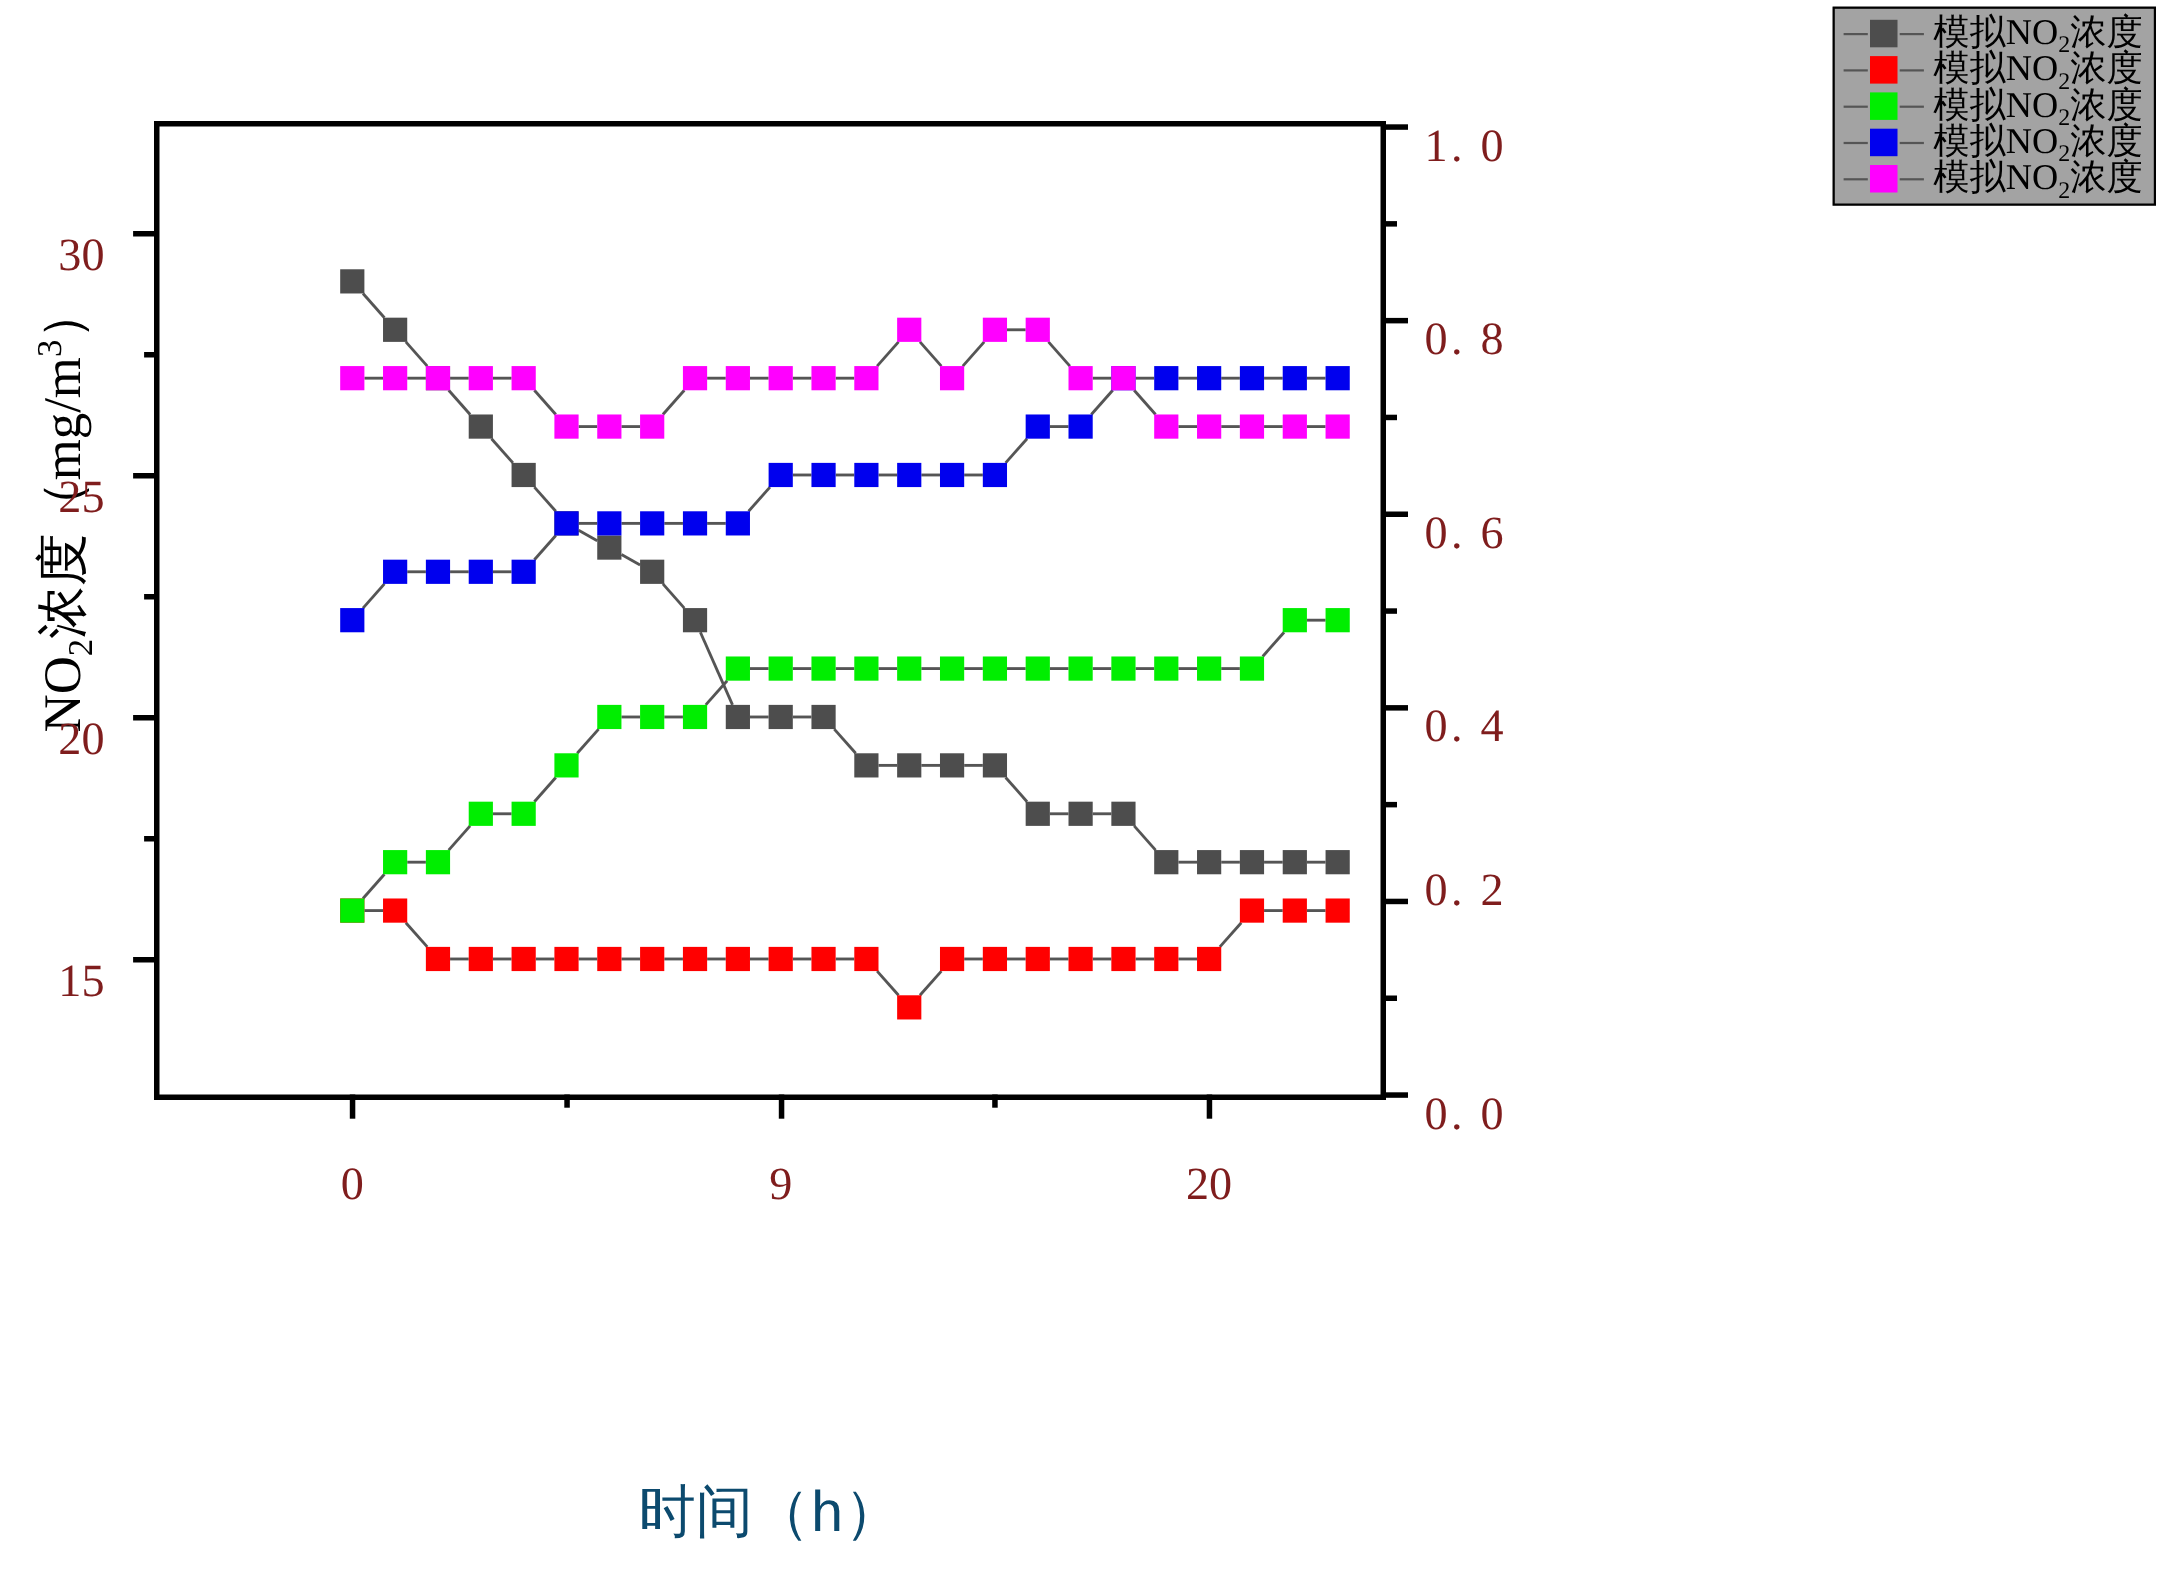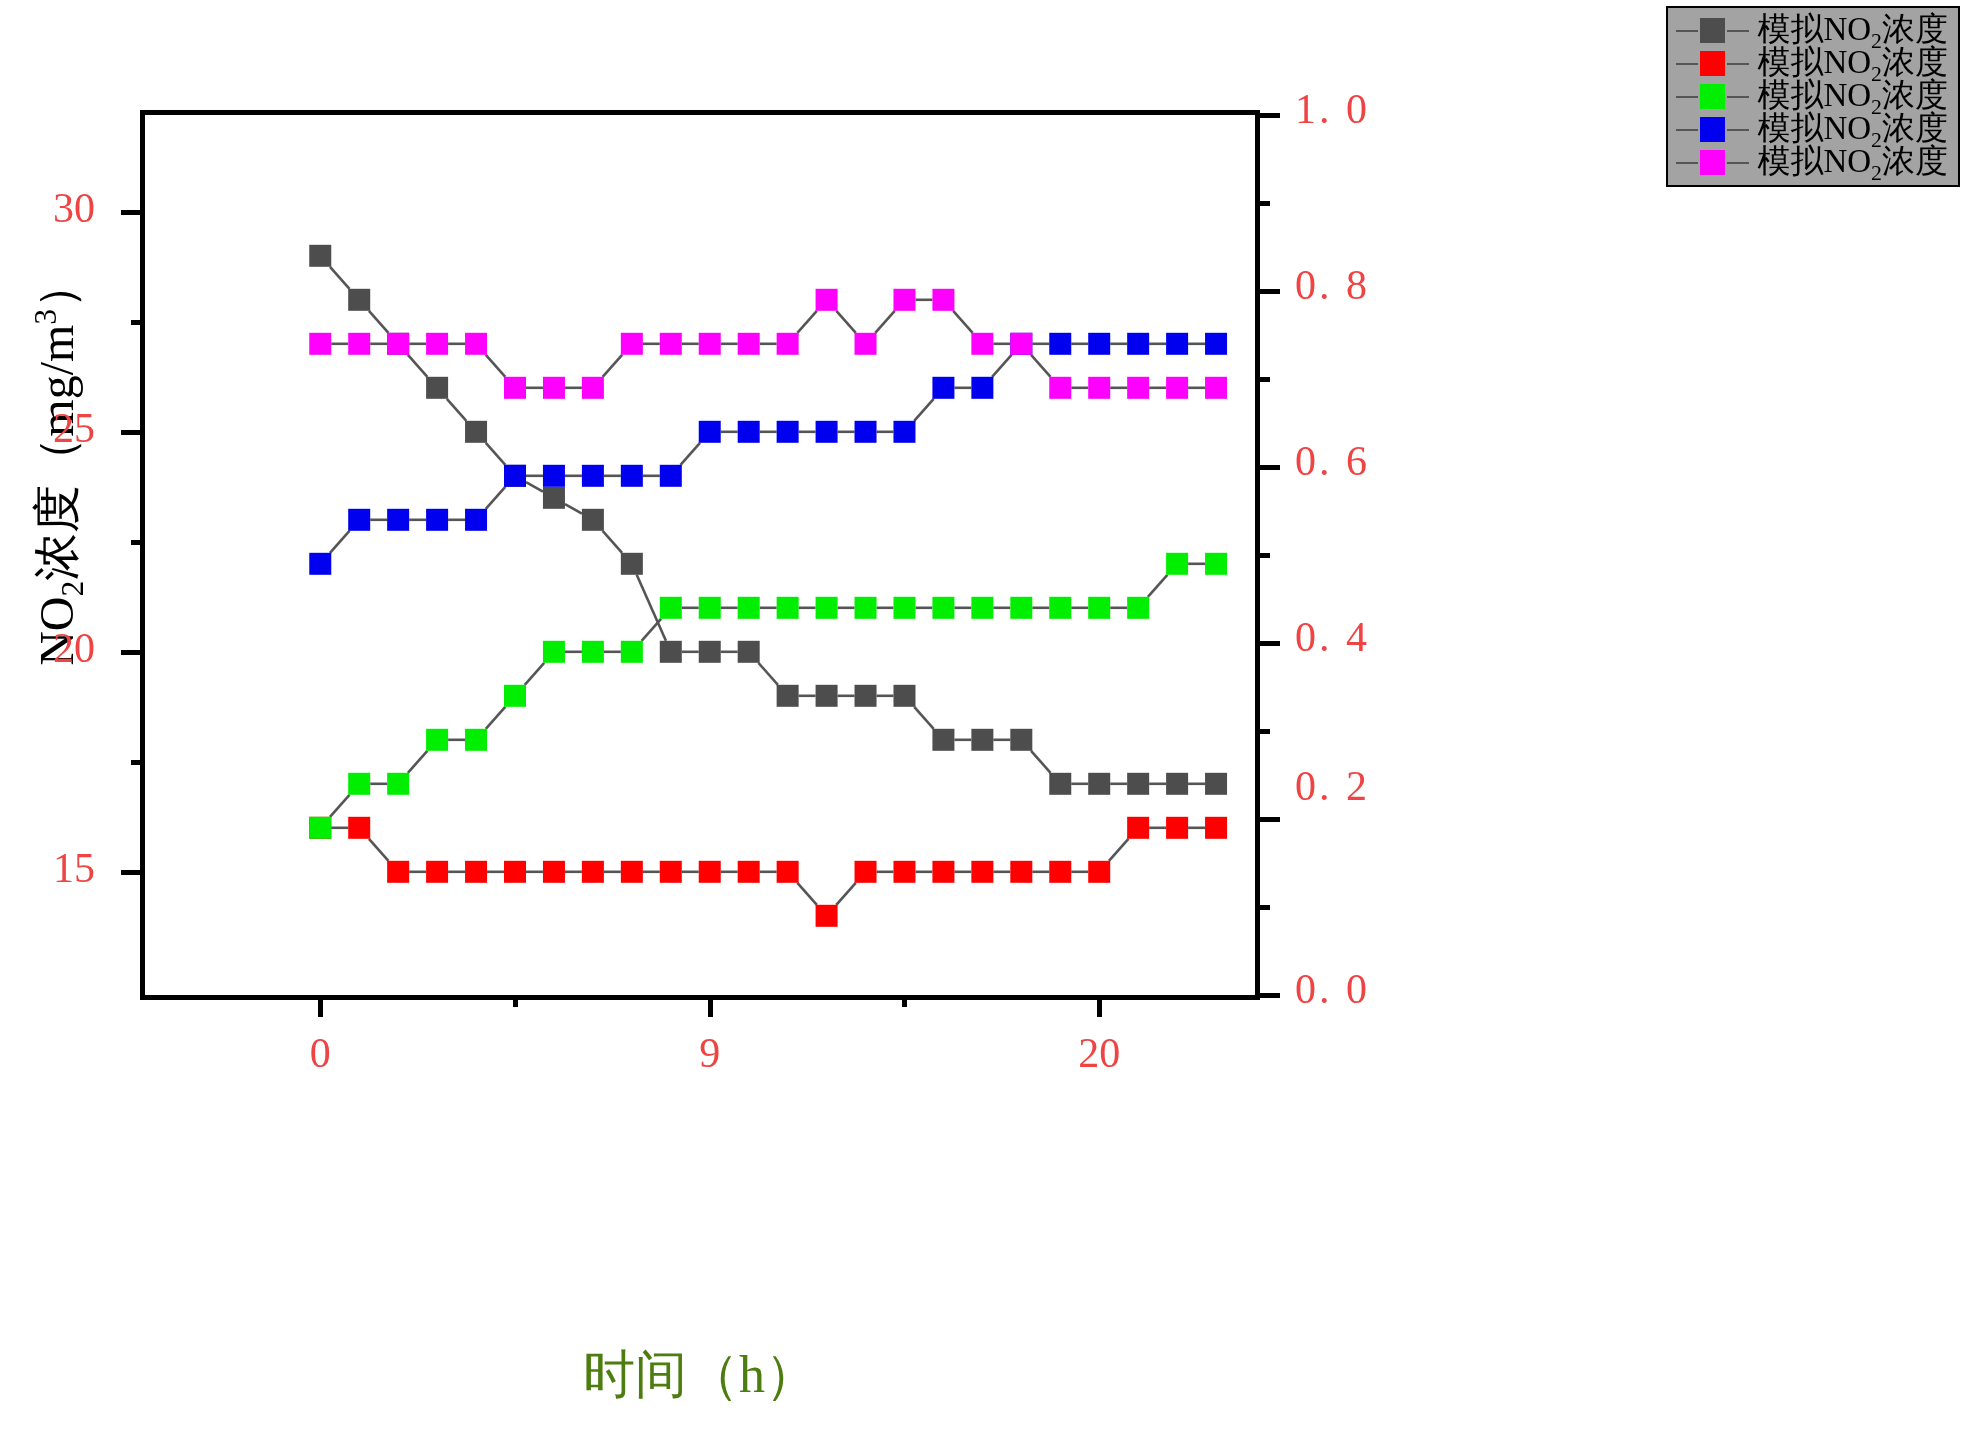--- a/index.html
+++ b/index.html
@@ -19,39 +19,39 @@
   svg.layer{position:absolute;left:0;top:0;overflow:visible;}
 
   
   .tick{position:absolute;background:#000;}
   .tick.major-v{width:5px;height:22px;}
   .tick.minor-v{width:5px;height:12px;}
   .tick.major-h{height:5px;width:22px;}
   .tick.minor-h{height:5px;width:12px;}
 
   
-  .lbl{position:absolute;font-family:"Liberation Serif",serif;color:#ef4444;white-space:nowrap;}
+  .lbl{position:absolute;font-family:"Liberation Serif",serif;color:#7f1d1d;white-space:nowrap;margin-top:24px;}
   .ylbl{font-size:42px;text-align:right;}
   .xlbl{font-size:42px;text-align:center;}
   .rylbl{font-size:42px;letter-spacing:3px;}
 
   
   #ytitle{
     position:absolute; left:-262px; top:430px;
     width:640px; text-align:center;
     transform:rotate(-90deg);
     font-size:48px; color:#000;
     font-family:"Liberation Serif",serif;
     white-space:nowrap;
   }
   #xtitle{
     position:absolute; left:400px; top:1340px;
     width:600px; text-align:center;
-    font-size:52px; color:#4d7c0f;
-    font-family:Liberation Serif, serif;
+    font-size:52px; color:#0c4a6e;
+    font-family:Liberation Mono, monospace;
     white-space:nowrap;
   }
   .sub{font-size:0.66em;vertical-align:sub;}
   .sup{font-size:0.66em;vertical-align:super;}
 
   
   #legend{
     position:absolute; right:8px; top:6px;
     border:2px solid #000; background:#a3a3a3;
     padding:6px 10px 6px 8px;

